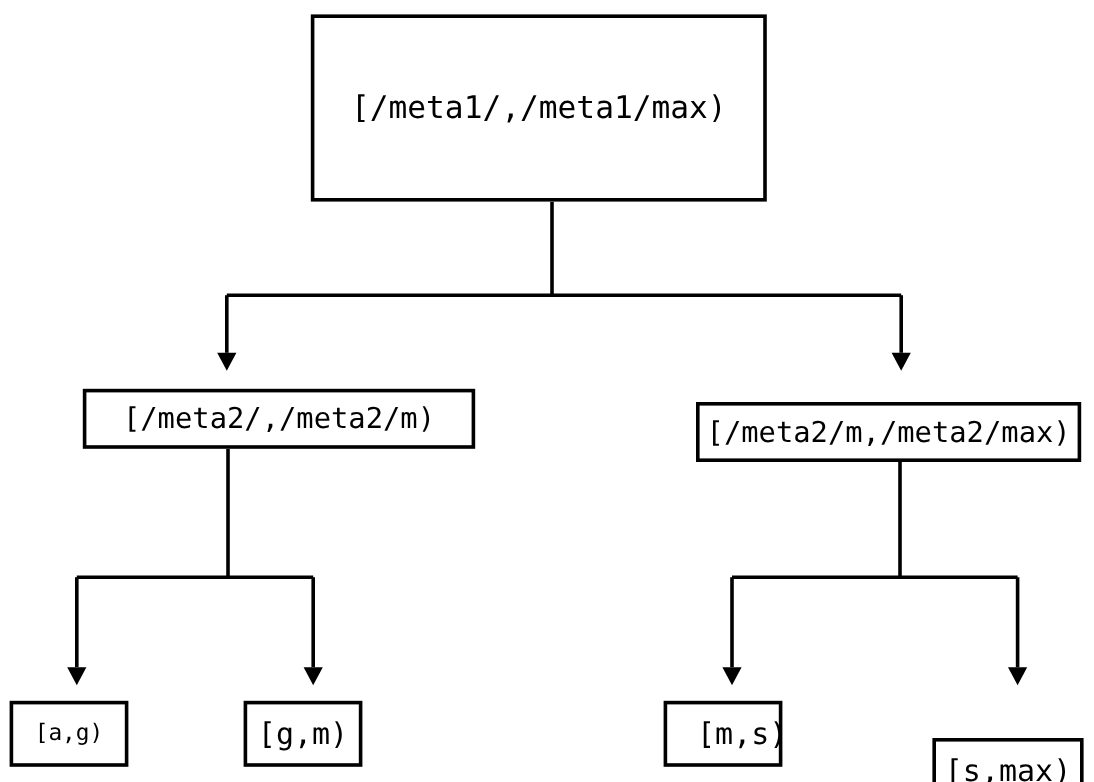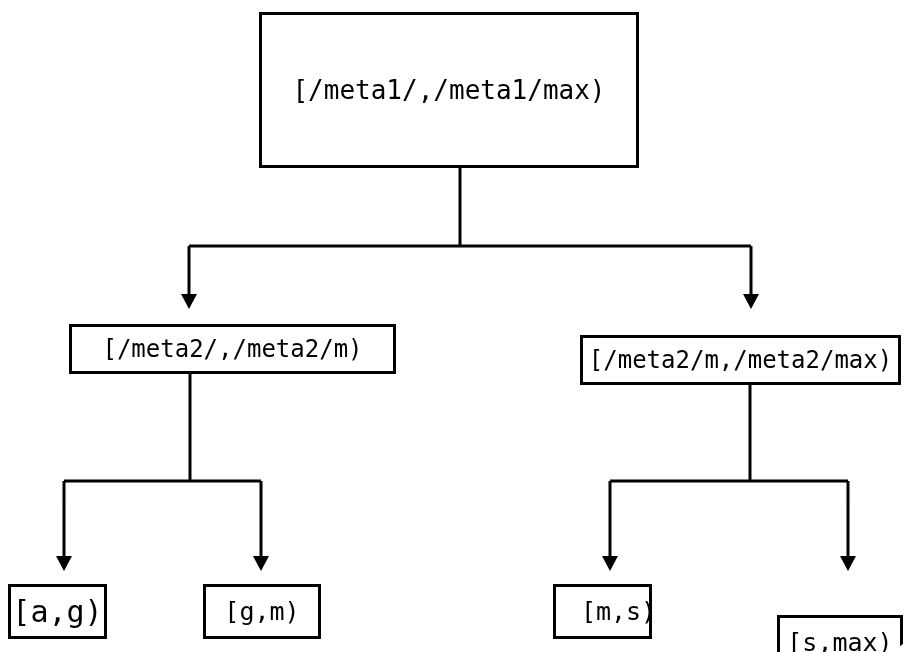--- a/index.html
+++ b/index.html
@@ -7,21 +7,20 @@
     padding: 0;
     background: #ffffff;
   }
   #canvas {
     position: relative;
     width: 912px;
     height: 652px;
     background: #ffffff;
     overflow: hidden;
     font-family: "DejaVu Sans Mono", "Liberation Mono", monospace;
-    border-radius: 29px;
   }
   svg.edges {
     position: absolute;
     left: 0;
     top: 0;
     width: 912px;
     height: 652px;
     pointer-events: none;
   }
   .node {
@@ -64,26 +63,26 @@
     height: 50px;
     font-size: 24px;
     margin-top: 11px;
   }
   
   #node-leaf-ag {
     left: 8px;
     top: 584px;
     width: 99px;
     height: 55px;
-    font-size: 30px;
+    font-size: 19px;
   }
   #node-leaf-gm {
     left: 203px;
     top: 584px;
-    width: 118px;
+    width: 99px;
     height: 55px;
     font-size: 25px;
   }
   #node-leaf-ms {
     left: 553px;
     top: 584px;
     width: 99px;
     height: 55px;
     font-size: 25px;
     padding-left: 32px;

